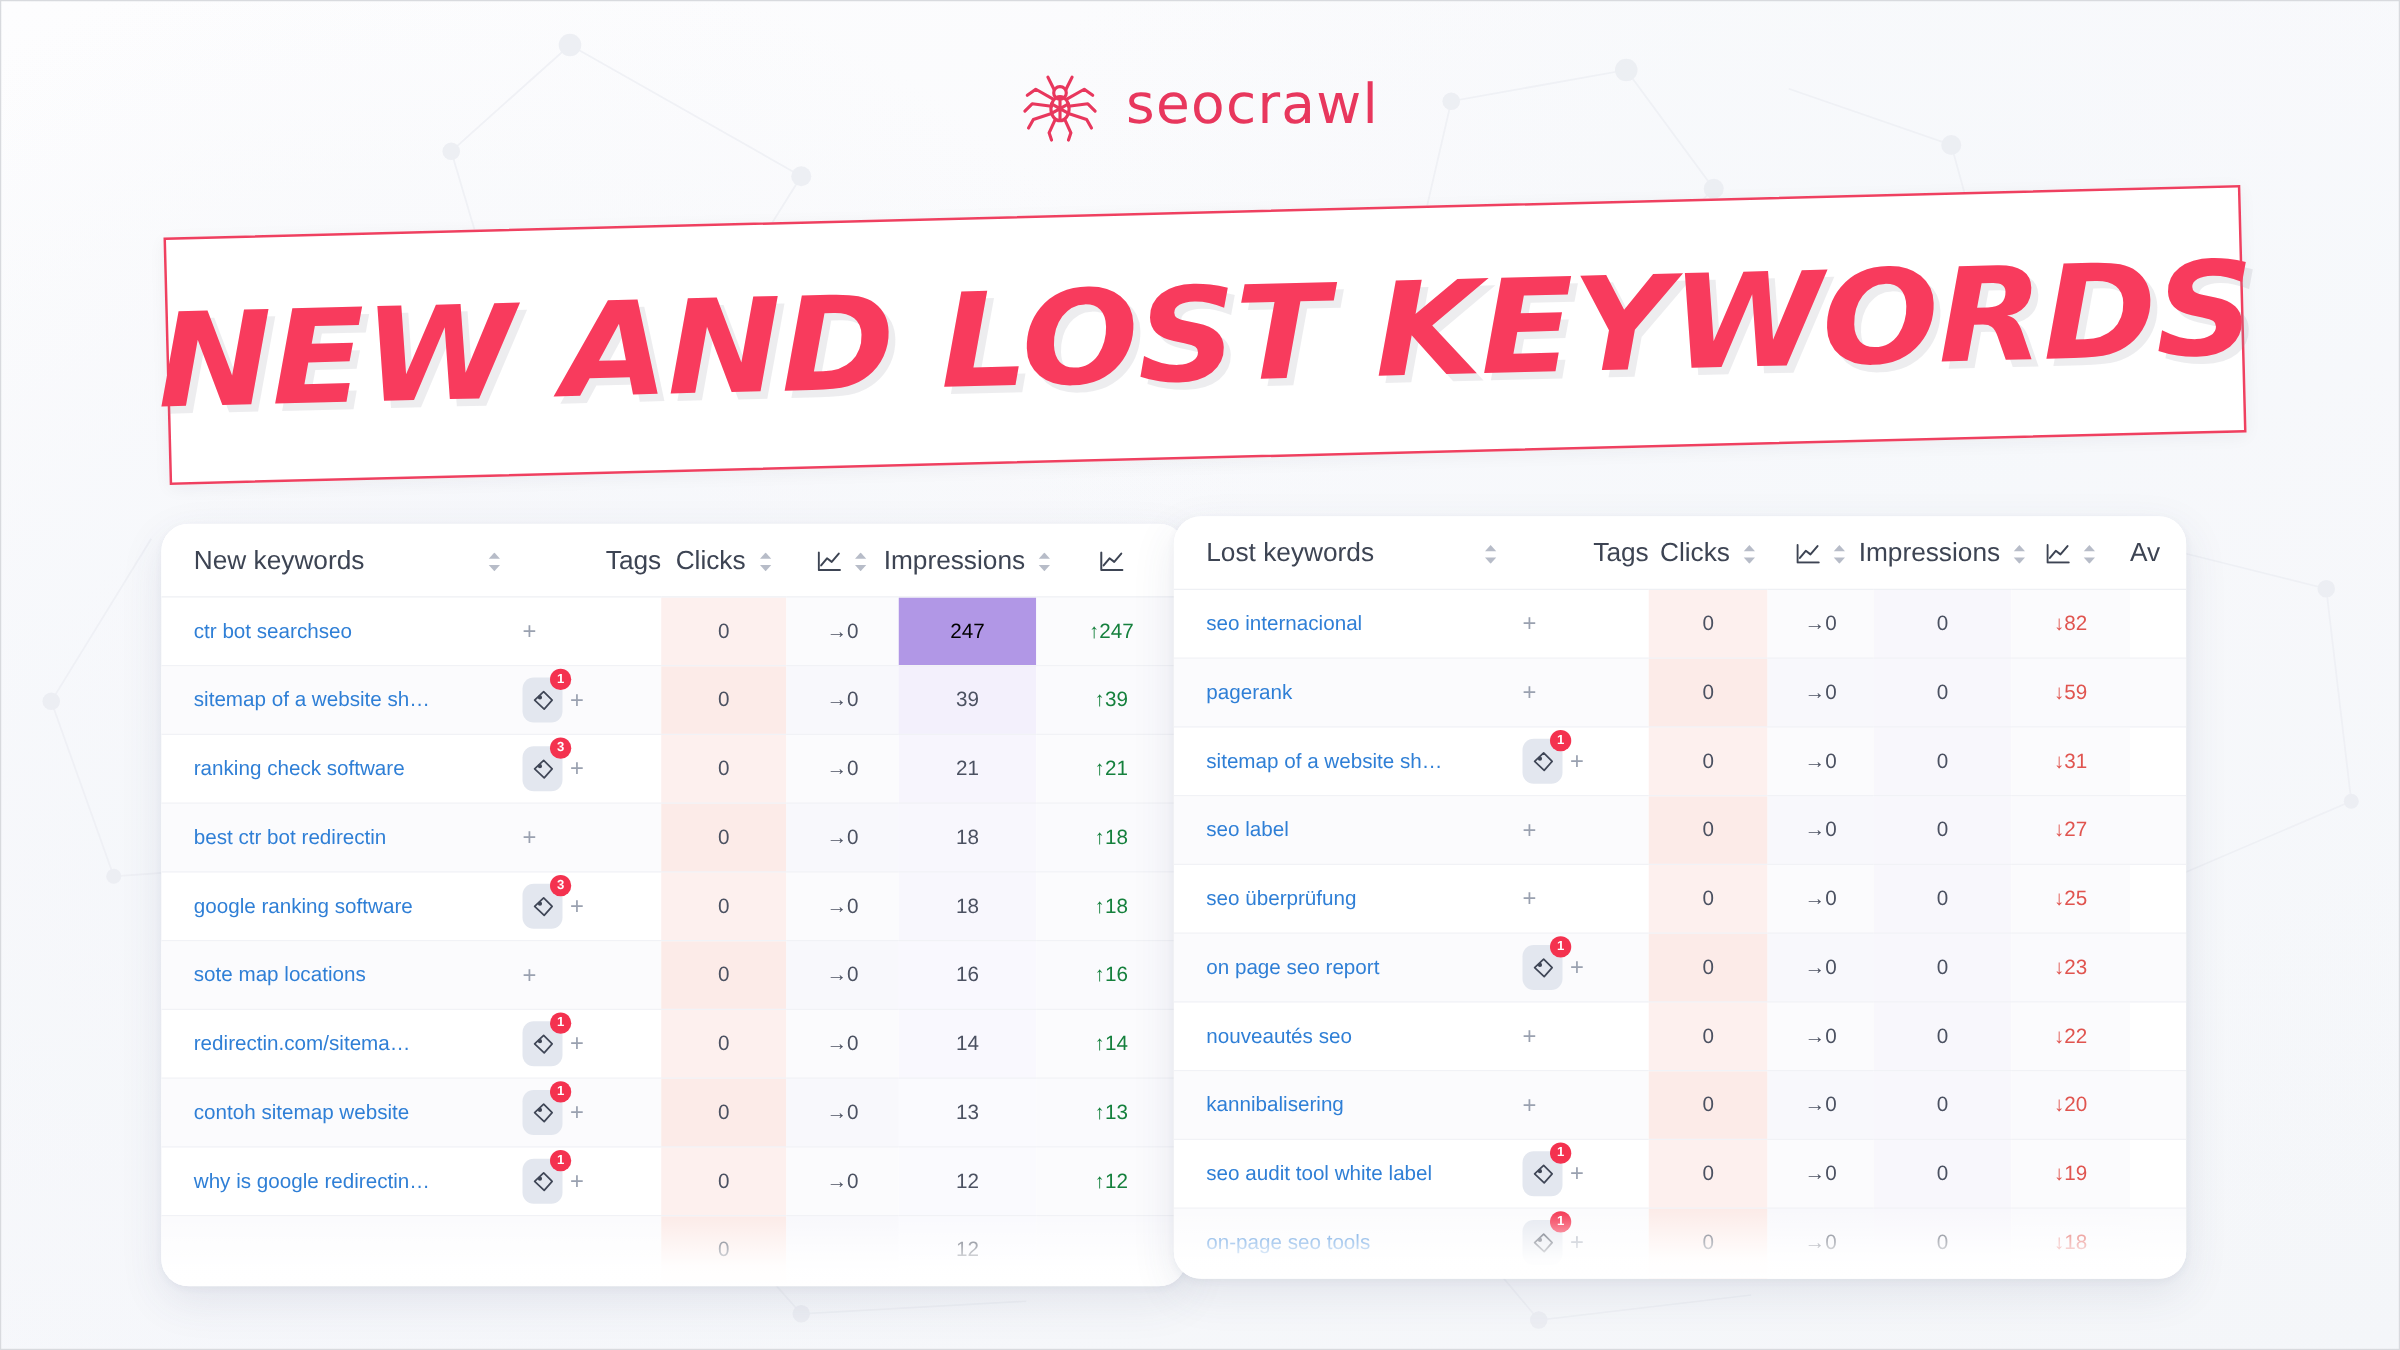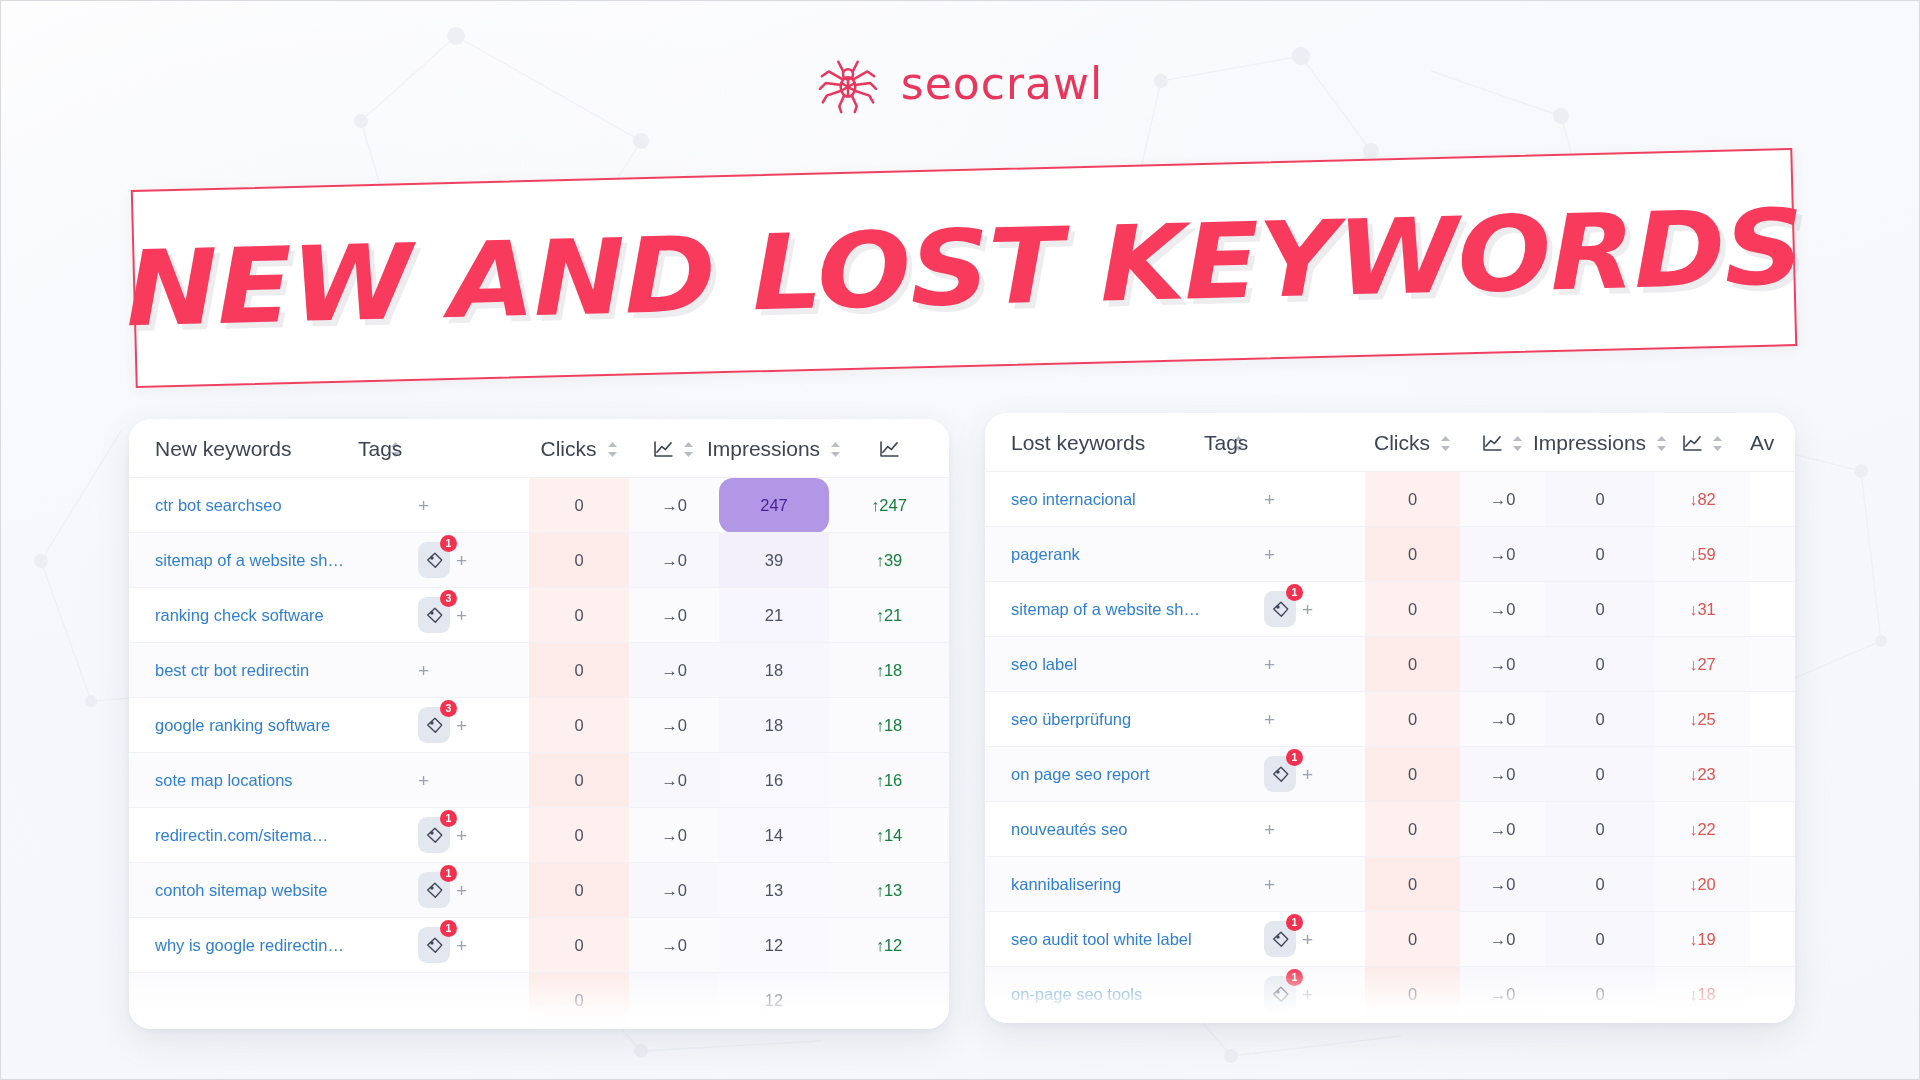--- a/index.html
+++ b/index.html
@@ -58,34 +58,34 @@
 
   
   .card {
     position: absolute;
     background: #ffffff;
     border-radius: 22px;
     box-shadow: 0 12px 34px rgba(60,70,110,.10), 0 2px 6px rgba(60,70,110,.05);
     overflow: hidden;
   }
   #card-new  { left: 128px;  top: 418px; width: 820px;  height: 610px; }
-  #card-lost { left: 984px;  top: 412px; width: 810px;  height: 610px; }
+  #card-lost { left: 938px;  top: 412px; width: 810px;  height: 610px; }
 
   table { border-collapse: collapse; width: 100%; table-layout: fixed; }
 
   thead th {
     font-size: 21px; font-weight: 400; color: #3d4453;
     padding: 18px 0 16px 0;
     text-align: center;
     background: #ffffff;
     border-bottom: 1px solid #eef0f4;
     white-space: nowrap;
   }
   thead th.kw  { text-align: left; padding-left: 26px; }
-  thead th.tg  { text-align: left; padding-left: 14px; }
+  thead th.tg  { text-align: right; padding-left: 14px; }
 
   .th-inner { display: flex; align-items: center; gap: 10px; }
   .th-inner.ctr { justify-content: center; }
   .sort-ico { flex: 0 0 auto; }
 
   tbody td {
     font-size: 16.5px; color: #4b5161;
     height: 55px;
     text-align: center;
     border-bottom: 1px solid #f1f2f6;
@@ -115,21 +115,21 @@
     font-weight: 600;
   }
   .plus { color: #9aa1b0; font-size: 19px; line-height: 1; }
 
   td.clicks { background: #fdf0ee !important; }
   tbody tr:nth-child(even) td.clicks { background: #fcebe8 !important; }
   td.ctrend { background: #fbfbfd; }
   tbody tr:nth-child(even) td.ctrend { background: #f8f8fc; }
 
   td.impr { color: #4b5161; }
-  td.impr.hl { color: #4c1d95; border-radius: 14px; }
+  td.impr.hl { color: #000000; }
 
   td.delta { background: #fbfbfd; }
   tbody tr:nth-child(even) td.delta { background: #fafafd; }
   .up   { color: #15803d; white-space: nowrap; }
   .down { color: #e0544f; white-space: nowrap; }
 
   .arrow-flat { color: #4b5161; white-space: nowrap; }
 
   
   .fade-mask {

